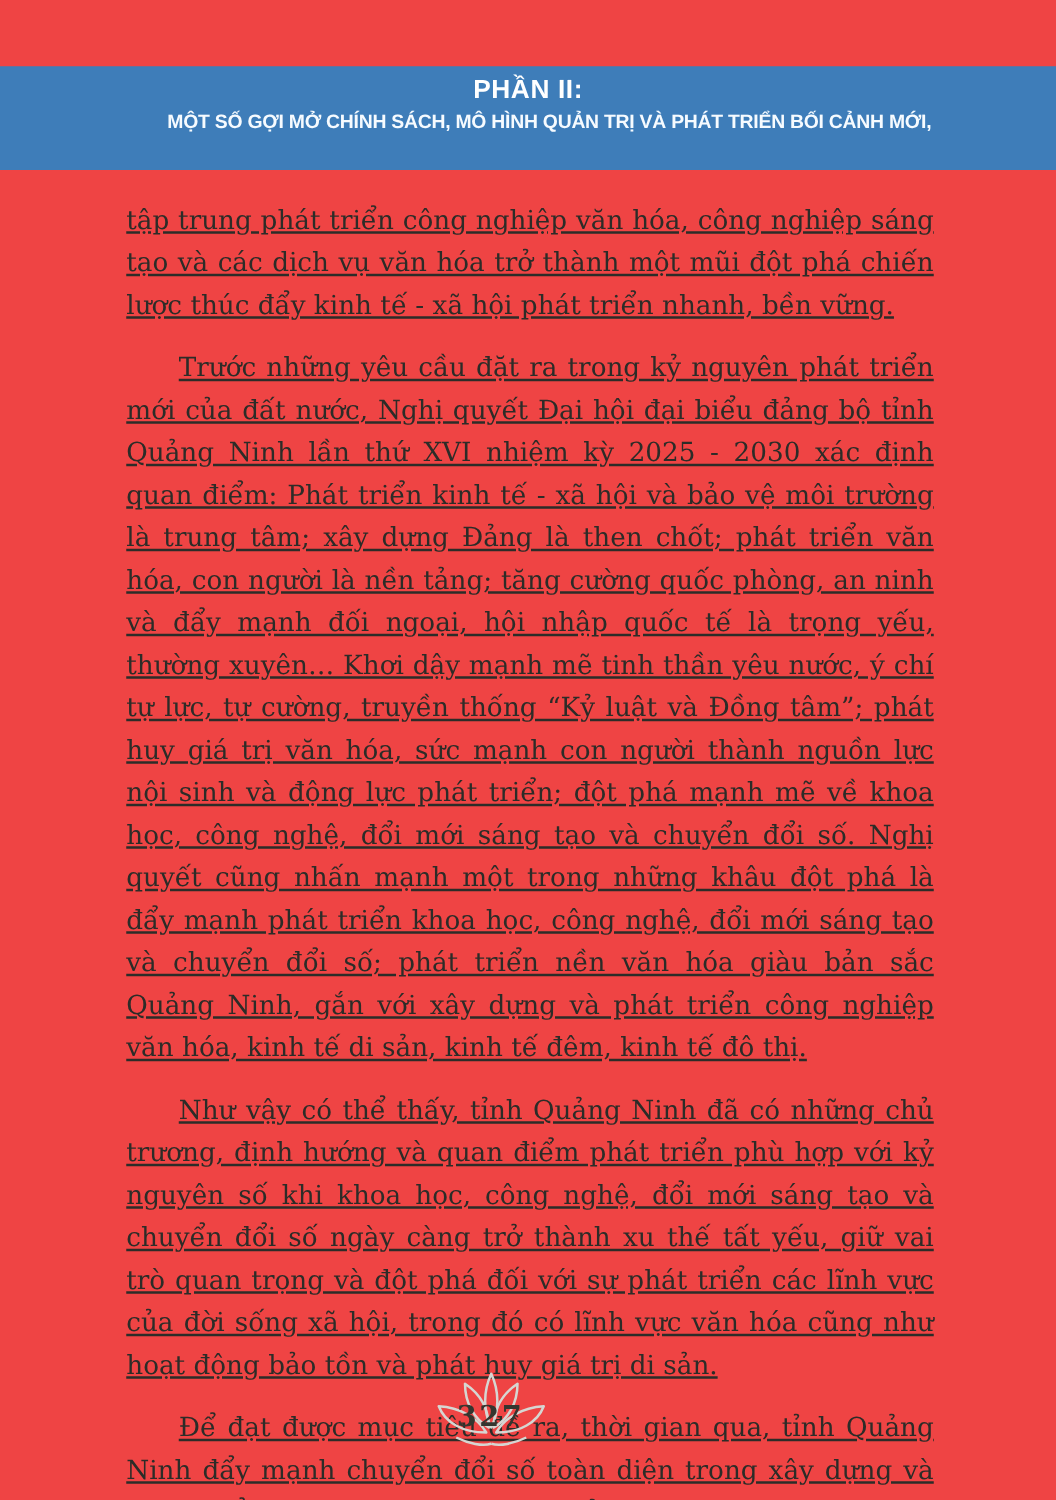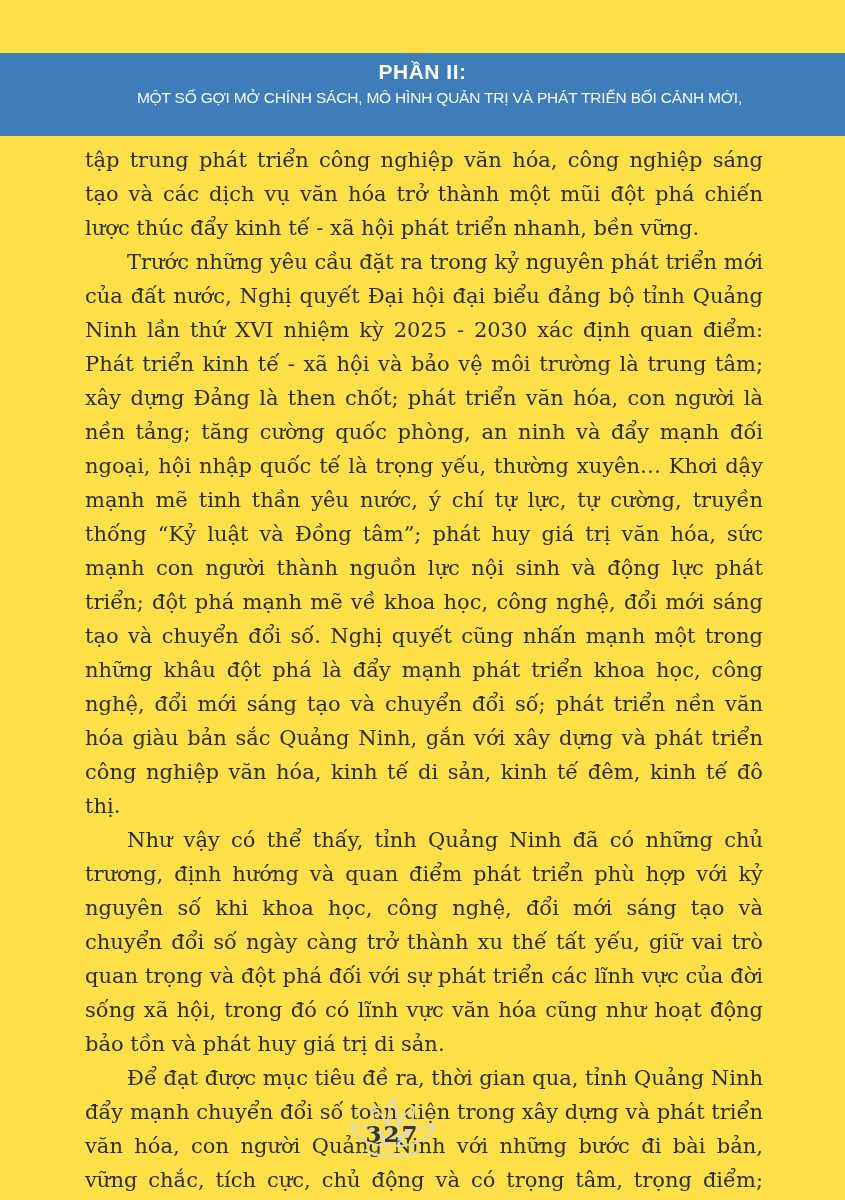--- a/index.html
+++ b/index.html
@@ -5,21 +5,21 @@
   html, body {
     margin: 0;
     padding: 0;
     background: #e8e8e8;
   }
   .page {
     position: relative;
     width: 845px;
     height: 1200px;
     margin: 0 auto;
-    background: #fde047;
+    background: #ef4444;
     overflow: hidden;
     font-family: "DejaVu Serif", "Liberation Serif", serif;
   }
 
   
   .banner {
     position: absolute;
     top: 53px;
     left: 0;
     width: 845px;
@@ -31,41 +31,42 @@
   }
   .banner-title {
     margin-top: 6px;
     font-size: 21px;
     font-weight: bold;
     letter-spacing: 0.5px;
     line-height: 26px;
   }
   .banner-sub {
     font-size: 15.5px;
-    font-weight: normal;
+    font-weight: bold;
     letter-spacing: -0.2px;
     line-height: 25px;
     color: #f6fbff;
     margin-left: 34px;
   }
 
   
   .body-text {
     position: absolute;
     top: 143px;
     left: 85px;
     width: 678px;
     color: #2c2c28;
     font-size: 21px;
     line-height: 34px;
     text-align: justify;
   }
   .body-text p {
-    margin: 0;
+    margin: 16px;
     padding: 0;
+    text-decoration: underline;
   }
   .body-text p.indent {
     text-indent: 42px;
   }
 
   
   .footer {
     position: absolute;
     left: 0;
     bottom: 38px;

